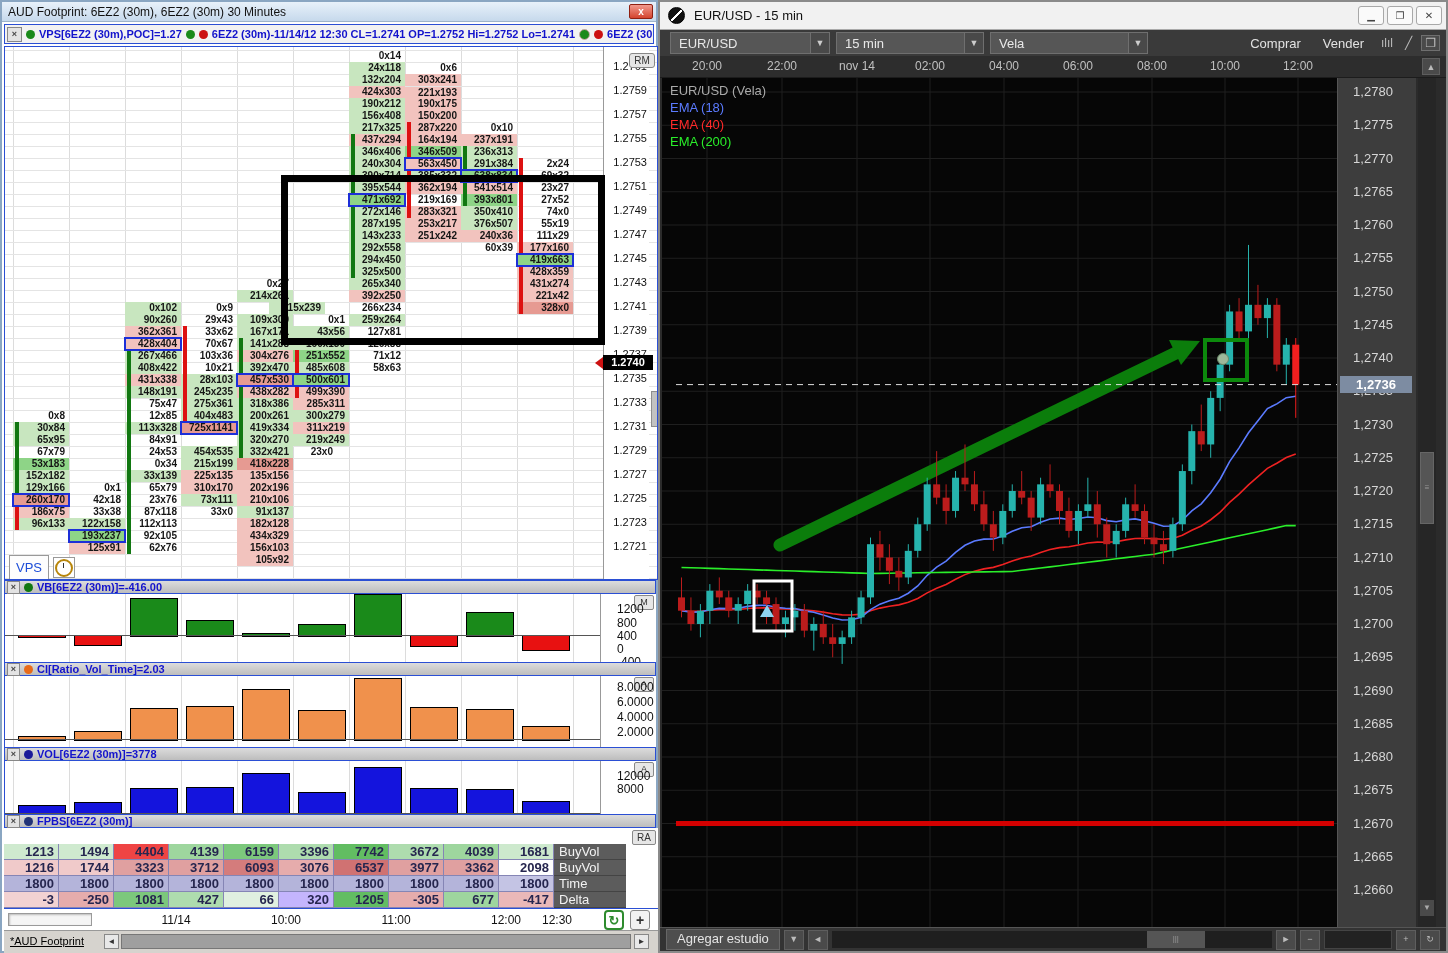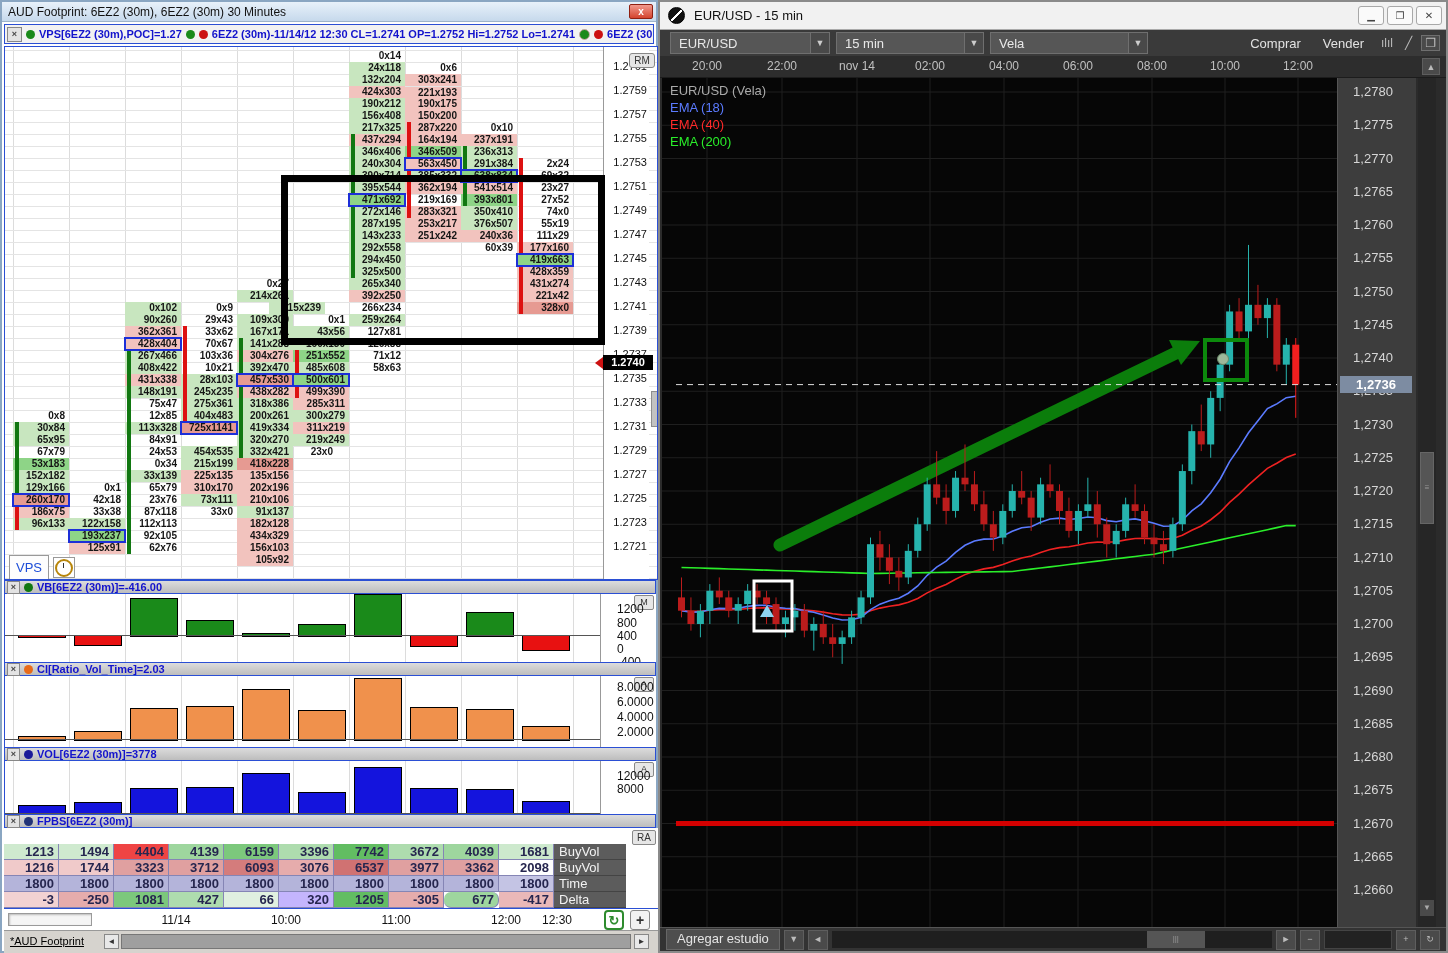--- a/index.html
+++ b/index.html
@@ -460,21 +460,21 @@
         </div>
         <div class="frow" style="top: 64px;">
           <div class="fcell" style="left: 0px; background: rgb(242, 210, 210);">-3</div>
           <div class="fcell" style="left: 55px; background: rgb(230, 172, 172);">-250</div>
           <div class="fcell" style="left: 110px; background: rgb(124, 200, 124);">1081</div>
           <div class="fcell" style="left: 165px; background: rgb(174, 220, 174);">427</div>
           <div class="fcell" style="left: 220px; background: rgb(224, 240, 224);">66</div>
           <div class="fcell" style="left: 275px; background: #c4b5fd;">320</div>
           <div class="fcell" style="left: 330px; background: rgb(98, 189, 98);">1205</div>
           <div class="fcell" style="left: 385px; background: rgb(230, 172, 172);">-305</div>
-          <div class="fcell" style="left: 440px; background: rgb(158, 214, 158); border-radius: 7px;">677</div>
+          <div class="fcell" style="left: 440px; background: rgb(158, 214, 158);">677</div>
           <div class="fcell" style="left: 495px; background: rgb(234, 184, 184); font-weight: 900;">-417</div>
           <div class="flabel">Delta</div>
         </div>
       </div>
     <div id="ra-btn" class="abs">RA</div>
 
     <div id="ltaxis" class="abs">
       <div id="ltaxis-box" class="abs"></div>
       <div id="refresh-btn" class="abs">↻</div>
       <div id="plus-btn" class="abs">+</div>

